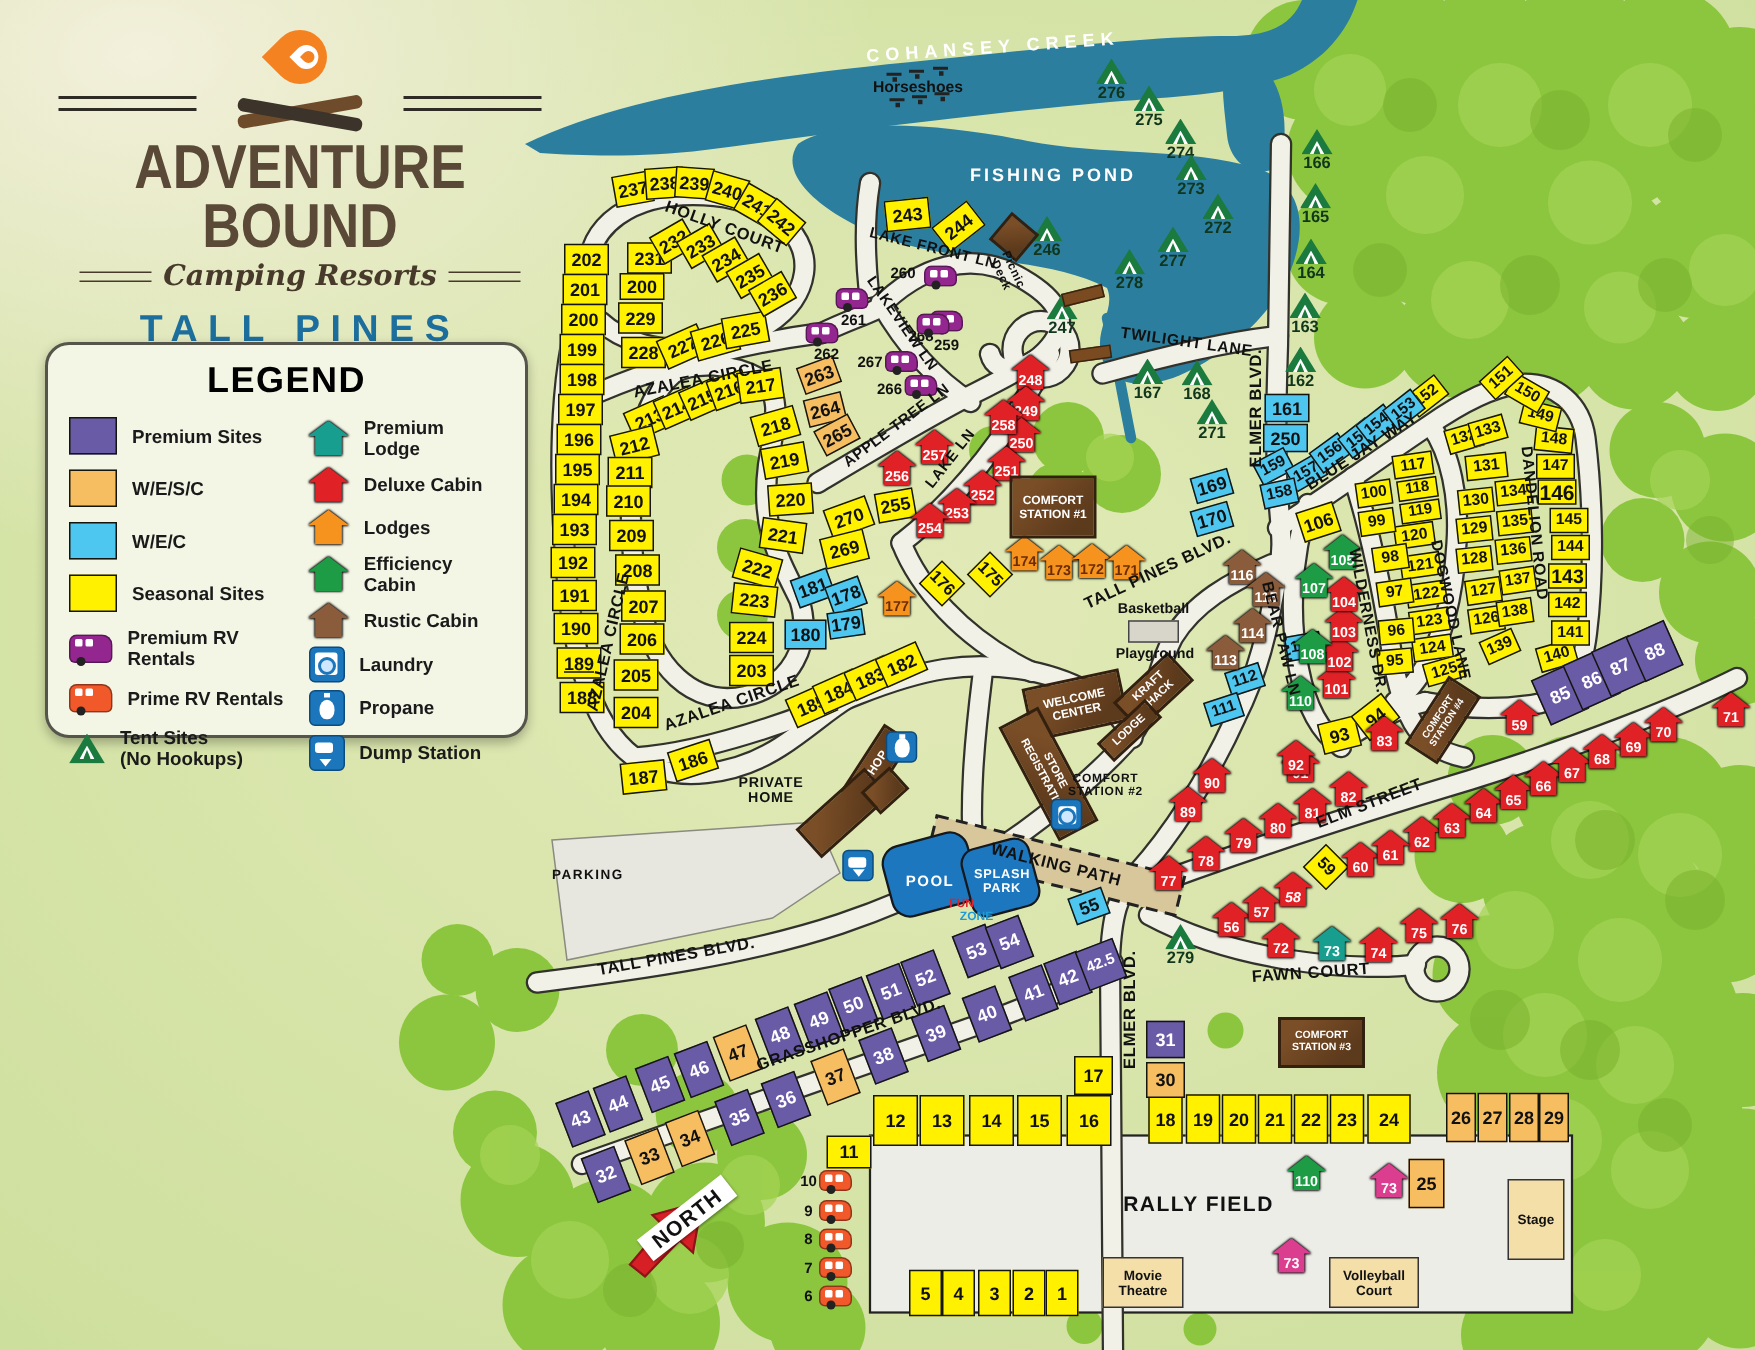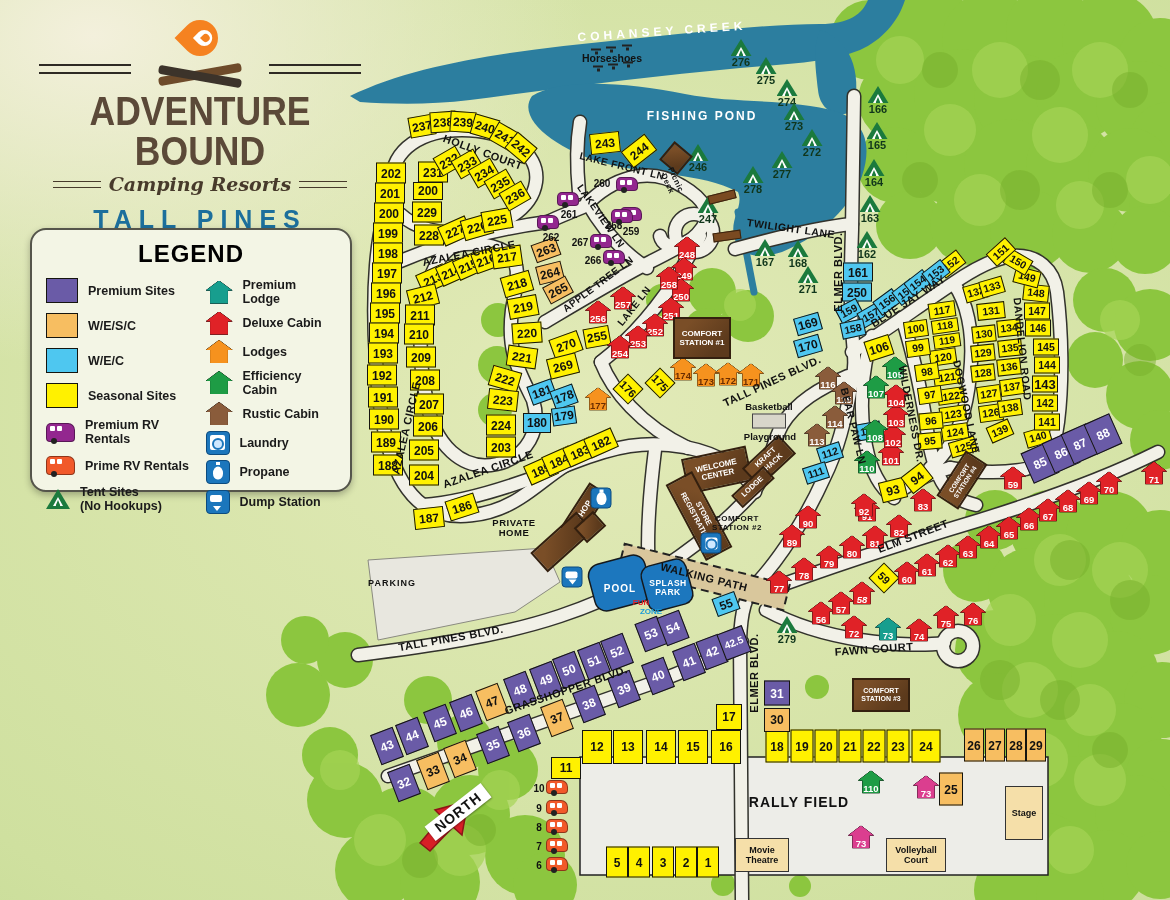--- a/index.html
+++ b/index.html
@@ -327,21 +327,21 @@
       <div class="site st-y" style="left: 388px; top: 233px; width: 30px; height: 21px; transform: translate(-50%, -50%) rotate(0deg);">199</div>
       <div class="site st-y" style="left: 388px; top: 253px; width: 30px; height: 21px; transform: translate(-50%, -50%) rotate(0deg);">198</div>
       <div class="site st-y" style="left: 387px; top: 273px; width: 30px; height: 21px; transform: translate(-50%, -50%) rotate(0deg);">197</div>
       <div class="site st-y" style="left: 386px; top: 293px; width: 30px; height: 21px; transform: translate(-50%, -50%) rotate(0deg);">196</div>
       <div class="site st-y" style="left: 385px; top: 313px; width: 30px; height: 21px; transform: translate(-50%, -50%) rotate(0deg);">195</div>
       <div class="site st-y" style="left: 384px; top: 333px; width: 30px; height: 21px; transform: translate(-50%, -50%) rotate(0deg);">194</div>
       <div class="site st-y" style="left: 383px; top: 353px; width: 30px; height: 21px; transform: translate(-50%, -50%) rotate(0deg);">193</div>
       <div class="site st-y" style="left: 382px; top: 375px; width: 30px; height: 21px; transform: translate(-50%, -50%) rotate(0deg);">192</div>
       <div class="site st-y" style="left: 383px; top: 397px; width: 30px; height: 21px; transform: translate(-50%, -50%) rotate(0deg);">191</div>
       <div class="site st-y" style="left: 384px; top: 419px; width: 30px; height: 21px; transform: translate(-50%, -50%) rotate(0deg);">190</div>
-      <div class="site st-y" style="left: 386px; top: 442px; width: 30px; height: 21px; transform: translate(-50%, -50%) rotate(0deg);">189</div>
+      <div class="site st-y" style="left: 386px; top: 442px; width: 30px; height: 21px; transform: translate(-50%, -50%) rotate(0deg); text-decoration: underline;">189</div>
       <div class="site st-y" style="left: 388px; top: 465px; width: 30px; height: 21px; transform: translate(-50%, -50%) rotate(0deg);">188</div>
       <div class="site st-y" style="left: 429px; top: 518px; width: 30px; height: 21px; transform: translate(-50%, -50%) rotate(-6deg);">187</div>
       <div class="site st-y" style="left: 462px; top: 507px; width: 30px; height: 21px; transform: translate(-50%, -50%) rotate(-18deg);">186</div>
       <div class="site st-y" style="left: 433px; top: 172px; width: 30px; height: 21px; transform: translate(-50%, -50%) rotate(0deg);">231</div>
       <div class="site st-y" style="left: 428px; top: 191px; width: 30px; height: 18px; transform: translate(-50%, -50%) rotate(0deg);">200</div>
       <div class="site st-y" style="left: 427px; top: 212px; width: 30px; height: 21px; transform: translate(-50%, -50%) rotate(0deg);">229</div>
       <div class="site st-y" style="left: 429px; top: 235px; width: 30px; height: 21px; transform: translate(-50%, -50%) rotate(0deg);">228</div>
       <div class="site st-y" style="left: 455px; top: 231px; width: 30px; height: 21px; transform: translate(-50%, -50%) rotate(-24deg);">227</div>
       <div class="site st-y" style="left: 477px; top: 227px; width: 30px; height: 21px; transform: translate(-50%, -50%) rotate(-16deg);">226</div>
       <div class="site st-y" style="left: 497px; top: 220px; width: 30px; height: 21px; transform: translate(-50%, -50%) rotate(-10deg);">225</div>
@@ -419,21 +419,21 @@
       <div class="site st-y" style="left: 991px; top: 311px; width: 28px; height: 17px; transform: translate(-50%, -50%) rotate(-6deg); font-size: 10.5px;">131</div>
       <div class="site st-y" style="left: 976px; top: 292px; width: 24px; height: 17px; transform: translate(-50%, -50%) rotate(-16deg); font-size: 10.5px;">132</div>
       <div class="site st-y" style="left: 992px; top: 287px; width: 24px; height: 17px; transform: translate(-50%, -50%) rotate(-16deg); font-size: 10.5px;">133</div>
       <div class="site st-y" style="left: 879px; top: 348px; width: 26px; height: 21px; transform: translate(-50%, -50%) rotate(-18deg);">106</div>
       <div class="site st-y" style="left: 1038px; top: 437px; width: 26px; height: 17px; transform: translate(-50%, -50%) rotate(-16deg); font-size: 10.5px;">140</div>
       <div class="site st-y" style="left: 1047px; top: 422px; width: 26px; height: 17px; transform: translate(-50%, -50%) rotate(0deg); font-size: 10.5px;">141</div>
       <div class="site st-y" style="left: 1045px; top: 403px; width: 26px; height: 17px; transform: translate(-50%, -50%) rotate(0deg); font-size: 10.5px;">142</div>
       <div class="site st-y" style="left: 1045px; top: 384px; width: 26px; height: 17px; transform: translate(-50%, -50%) rotate(0deg); font-size: 13px;">143</div>
       <div class="site st-y" style="left: 1047px; top: 365px; width: 26px; height: 17px; transform: translate(-50%, -50%) rotate(0deg); font-size: 10.5px;">144</div>
       <div class="site st-y" style="left: 1046px; top: 347px; width: 26px; height: 17px; transform: translate(-50%, -50%) rotate(0deg); font-size: 10.5px;">145</div>
-      <div class="site st-y" style="left: 1038px; top: 328px; width: 26px; height: 17px; transform: translate(-50%, -50%) rotate(0deg); font-size: 10px;">146</div>
+      <div class="site st-y" style="left: 1038px; top: 328px; width: 26px; height: 17px; transform: translate(-50%, -50%) rotate(0deg); font-size: 14px;">146</div>
       <div class="site st-y" style="left: 1037px; top: 311px; width: 26px; height: 17px; transform: translate(-50%, -50%) rotate(0deg); font-size: 10.5px;">147</div>
       <div class="site st-y" style="left: 1036px; top: 293px; width: 26px; height: 17px; transform: translate(-50%, -50%) rotate(6deg); font-size: 10.5px;">148</div>
       <div class="site st-y" style="left: 1027px; top: 277px; width: 26px; height: 17px; transform: translate(-50%, -50%) rotate(14deg); font-size: 10.5px;">149</div>
       <div class="site st-y" style="left: 1018px; top: 262px; width: 26px; height: 17px; transform: translate(-50%, -50%) rotate(30deg); font-size: 10.5px;">150</div>
       <div class="site st-y" style="left: 1001px; top: 252px; width: 26px; height: 17px; transform: translate(-50%, -50%) rotate(-42deg); font-size: 10.5px;">151</div>
       <div class="site st-y" style="left: 951px; top: 264px; width: 26px; height: 17px; transform: translate(-50%, -50%) rotate(-38deg); font-size: 10.5px;">152</div>
       <div class="site st-y" style="left: 893px; top: 490px; width: 26px; height: 21px; transform: translate(-50%, -50%) rotate(-14deg);">93</div>
       <div class="site st-y" style="left: 917px; top: 478px; width: 26px; height: 21px; transform: translate(-50%, -50%) rotate(-38deg);">94</div>
       <div class="site st-y" style="left: 566px; top: 768px; width: 30px; height: 22px; transform: translate(-50%, -50%) rotate(0deg);">11</div>
       <div class="site st-y" style="left: 597px; top: 747px; width: 30px; height: 34px; transform: translate(-50%, -50%) rotate(0deg);">12</div>
@@ -604,21 +604,21 @@
       <div class="cab cb-d" style="left: 875px; top: 537px; width: 26px; height: 23px; transform: translate(-50%, -50%) rotate(0deg);">
         <span class="h">
           <b>81</b>
         </span>
       </div>
       <div class="cab cb-d" style="left: 899px; top: 526px; width: 26px; height: 23px; transform: translate(-50%, -50%) rotate(0deg);">
         <span class="h">
           <b>82</b>
         </span>
       </div>
-      <div class="cab cb-d" style="left: 923px; top: 500px; width: 26px; height: 23px; transform: translate(-50%, -50%) rotate(0deg); font-weight: bold;">
+      <div class="cab cb-d" style="left: 923px; top: 489px; width: 26px; height: 23px; transform: translate(-50%, -50%) rotate(0deg); font-weight: bold;">
         <span class="h">
           <b>83</b>
         </span>
       </div>
       <div class="cab cb-d" style="left: 1013px; top: 478px; width: 26px; height: 23px; transform: translate(-50%, -50%) rotate(0deg);">
         <span class="h">
           <b>59</b>
         </span>
       </div>
       <div class="cab cb-d" style="left: 948px; top: 556px; width: 26px; height: 23px; transform: translate(-50%, -50%) rotate(0deg);">

